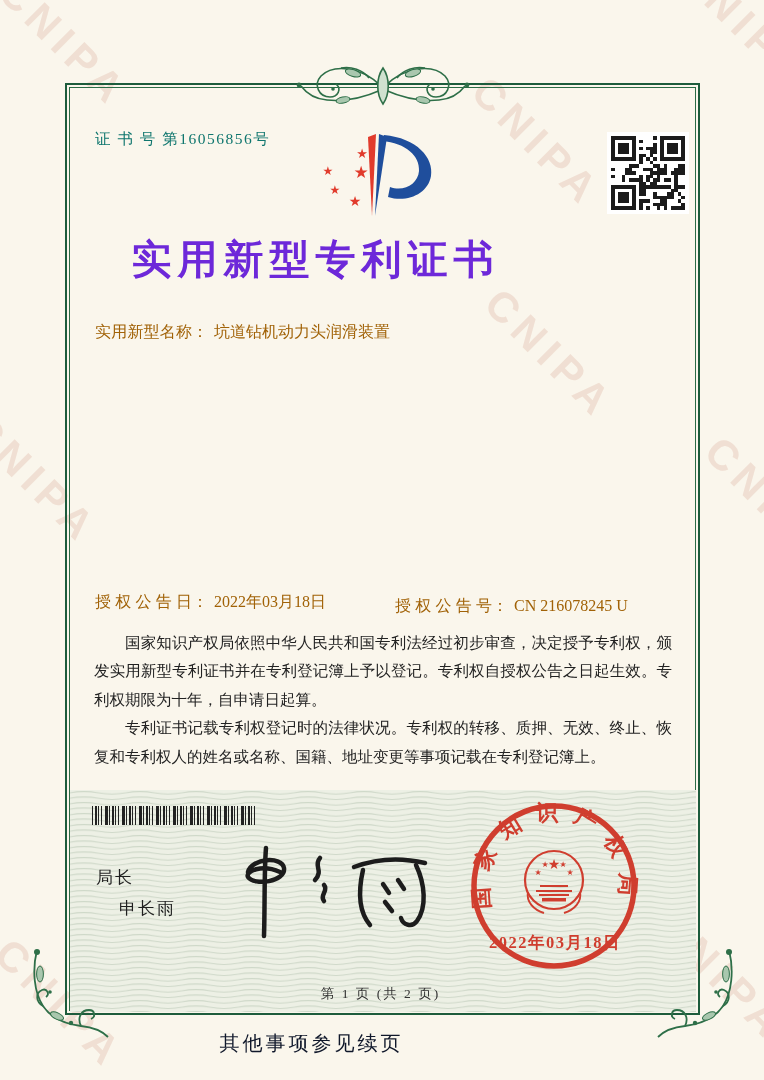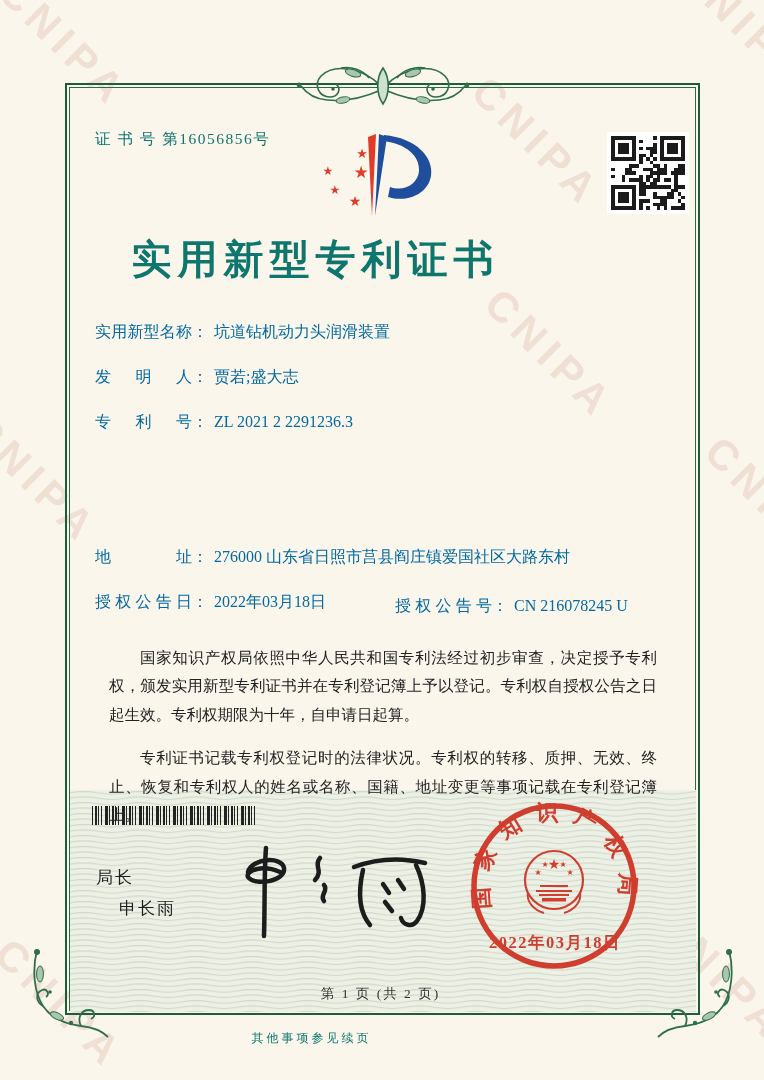--- a/index.html
+++ b/index.html
@@ -30,29 +30,29 @@
 
   .qr{position:absolute;left:607px;top:132px;width:82px;height:82px;background:#fff;
       padding:4px;box-sizing:border-box;z-index:2;display:grid;
       grid-template-columns:repeat(21,1fr);grid-template-rows:repeat(21,1fr);}
   .qr div{background:transparent;}
   .qr div.d{background:#1b1b1b;}
 
   .logo{position:absolute;left:322px;top:124px;width:118px;height:102px;z-index:2;}
 
   .title{position:absolute;left:65px;top:232px;width:501px;text-align:center;
-         font-size:40px;font-weight:bold;letter-spacing:6px;color:#0f766e;z-index:2;}
-
-  .row{position:absolute;left:95px;width:580px;font-size:16px;color:#0369a1;z-index:2;white-space:nowrap;}
+         font-size:40px;font-weight:bold;letter-spacing:6px;color:#6d28d9;z-index:2;}
+
+  .row{position:absolute;left:95px;width:580px;font-size:16px;color:#a16207;z-index:2;white-space:nowrap;}
   .lbl{display:inline-block;width:97px;text-align:justify;text-align-last:justify;}
   .colon{margin-right:6px;}
   .pair2{position:absolute;left:300px;top:4px;}
 
   .paras{position:absolute;left:94px;top:629px;width:578px;z-index:2;}
-  .paras p{margin:15px;font-size:15.5px;line-height:28.4px;color:#222;
+  .paras p{margin:0;font-size:15.5px;line-height:28.4px;color:#222;
            text-indent:2em;text-align:justify;font-family:Liberation Serif, serif;}
 
   .barcode{position:absolute;left:92px;top:806px;width:166px;height:19px;z-index:2;
      background:repeating-linear-gradient(90deg,
        #222 0 1px,transparent 1px 3px,#222 3px 5px,transparent 5px 6px,
        #222 6px 7px,transparent 7px 9px,#222 9px 10px,transparent 10px 13px,
        #222 13px 16px,transparent 16px 17px);}
 
   .signer{position:absolute;left:96px;z-index:2;
           font-family:Liberation Mono, monospace;
@@ -60,21 +60,21 @@
   .signer-title{top:866px;}
   .signer-name{top:897px;margin-left:23px;}
 
   .signature{position:absolute;left:228px;top:832px;width:210px;height:110px;z-index:2;}
 
   .seal{position:absolute;left:468px;top:800px;width:172px;height:172px;z-index:3;opacity:.95;}
 
   .page-no{position:absolute;left:65px;top:985px;width:631px;text-align:center;
            font-size:13.5px;color:#333;letter-spacing:2px;z-index:2;}
   .cont-note{position:absolute;left:0;top:1030px;width:623px;text-align:center;
-             font-size:12px;color:#0f766e;letter-spacing:3px;z-index:2;}
+             font-size:20px;color:#0f172a;letter-spacing:3px;z-index:2;}
 </style>
 </head>
 <body>
 
 <div class="page">
 
   <span class="wm" style="left:-18px;top:18px">CNIPA</span>
   <span class="wm" style="left:455px;top:118px">CNIPA</span>
   <span class="wm" style="left:662px;top:0px">CNIPA</span>
   <span class="wm" style="left:468px;top:330px">CNIPA</span>
@@ -589,29 +589,20 @@
     <text x="39" y="54" font-size="17" fill="#e13b2c" text-anchor="middle">★</text>
     <text x="13" y="70" font-size="12" fill="#e13b2c" text-anchor="middle">★</text>
     <text x="33" y="82" font-size="14" fill="#e13b2c" text-anchor="middle">★</text>
   </svg>
 
   <div class="title">实用新型专利证书</div>
 
   <div class="row" style="top:322px">
     <span class="lbl">实用新型名称</span><span class="colon">：</span><span class="val">坑道钻机动力头润滑装置</span>
   </div>
-  <div class="row" style="top:367px">
-    <span class="lbl">发明人</span><span class="colon">：</span><span class="val">贾若;盛大志</span>
-  </div>
-  <div class="row" style="top:412px">
-    <span class="lbl">专利号</span><span class="colon">：</span><span class="val">ZL 2021 2 2291236.3</span>
-  </div>
-  <div class="row" style="top:547px">
-    <span class="lbl">地址</span><span class="colon">：</span><span class="val">276000 山东省日照市莒县阎庄镇爱国社区大路东村</span>
-  </div>
   <div class="row" style="top:592px">
     <span class="lbl">授权公告日</span><span class="colon">：</span><span class="val">2022年03月18日</span>
     <span class="pair2">
       <span class="lbl">授权公告号</span><span class="colon">：</span><span class="val">CN 216078245 U</span>
     </span>
   </div>
 
   <div class="paras">
     <p>国家知识产权局依照中华人民共和国专利法经过初步审查，决定授予专利权，颁发实用新型专利证书并在专利登记簿上予以登记。专利权自授权公告之日起生效。专利权期限为十年，自申请日起算。</p>
     <p>专利证书记载专利权登记时的法律状况。专利权的转移、质押、无效、终止、恢复和专利权人的姓名或名称、国籍、地址变更等事项记载在专利登记簿上。</p>

